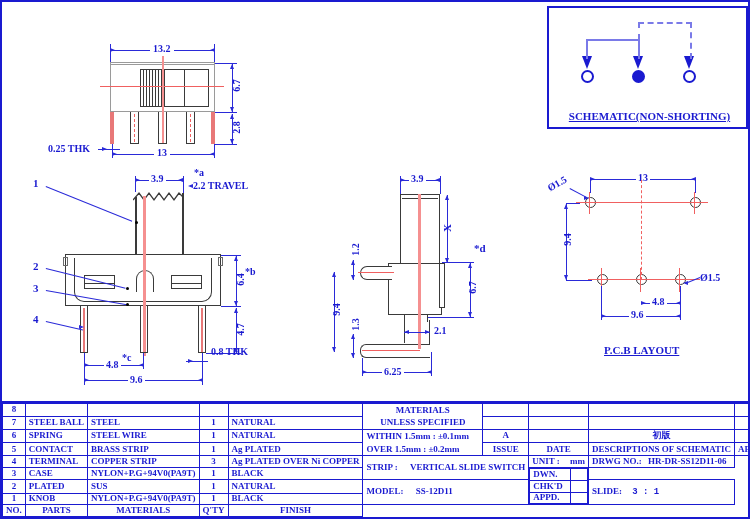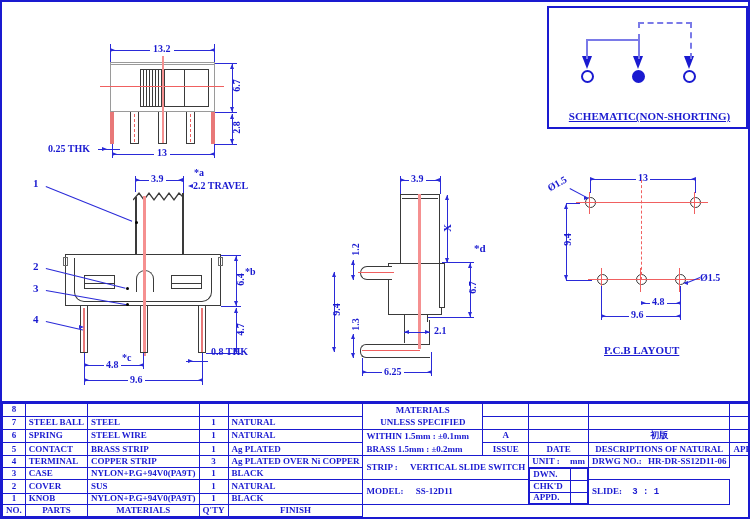--- a/index.html
+++ b/index.html
@@ -486,37 +486,37 @@
       </tr>
 
       <tr>
         <td class="ctr">6</td>
         <td>SPRING</td>
         <td>STEEL  WIRE</td>
         <td class="ctr">1</td>
         <td>NATURAL</td>
         <td rowspan="2">
           <div>WITHIN 1.5mm : ±0.1mm</div>
-          <div style="margin-top:4px;">BRASS 1.5mm : ±0.2mm</div>
+          <div style="margin-top:4px;">OVER 1.5mm : ±0.2mm</div>
         </td>
         <td class="ctr">A</td>
         <td></td>
         <td class="ctr cn">初版</td>
         <td></td>
       </tr>
 
       <tr>
         <td class="ctr">5</td>
         <td>CONTACT</td>
         <td>BRASS  STRIP</td>
         <td class="ctr">1</td>
         <td>Ag  PLATED</td>
         <td class="ctr">ISSUE</td>
         <td class="ctr">DATE</td>
-        <td class="ctr">DESCRIPTIONS  OF  NATURAL</td>
+        <td class="ctr">DESCRIPTIONS  OF  SCHEMATIC</td>
         <td class="ctr">APPD.</td>
       </tr>
 
       <tr>
         <td class="ctr">4</td>
         <td>TERMINAL</td>
         <td>COPPER  STRIP</td>
         <td class="ctr">3</td>
         <td>Ag  PLATED  OVER  Ni  COPPER</td>
         <td rowspan="2" colspan="2" class="big">
@@ -554,21 +554,21 @@
               <td>APPD.</td>
               <td></td>
             </tr>
           </tbody>
               </table>
         </td>
       </tr>
 
       <tr>
         <td class="ctr">2</td>
-        <td>COVER</td>
+        <td>PLATED</td>
         <td>SUS</td>
         <td class="ctr">1</td>
         <td>NATURAL</td>
         <td rowspan="2" colspan="2" class="big">
           <span>MODEL:</span>
           <span style="margin-left:10px;">SS-12D11</span>
         </td>
         <td rowspan="2" class="big">
           <span>SLIDE:</span>
           <span style="margin-left:8px;font-family:Liberation Mono, monospace;">3 : 1</span>

